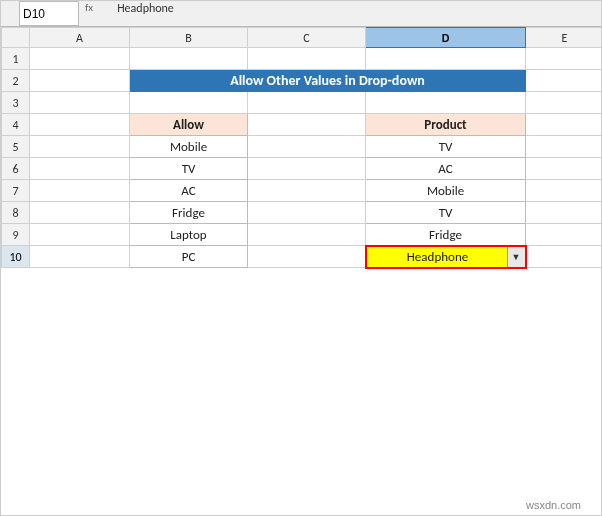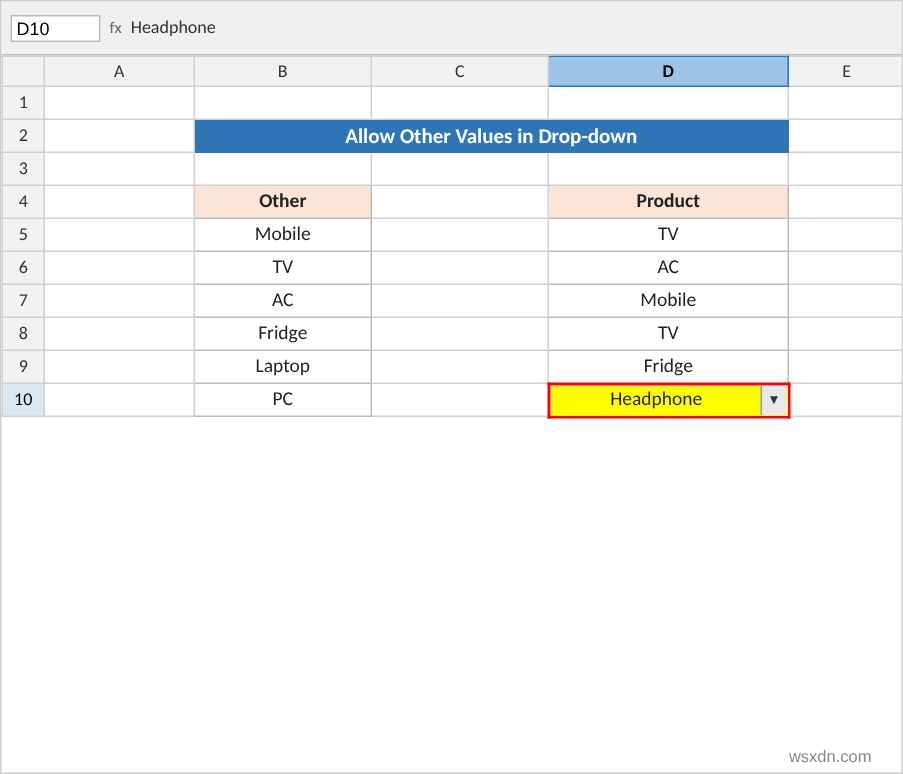--- a/index.html
+++ b/index.html
@@ -20,41 +20,40 @@
     .spreadsheet {
       width: 602px;
       height: 516px;
       display: flex;
       flex-direction: column;
       border: 1px solid #ccc;
     }
 
     
     .formula-bar {
-      height: 36px;
+      height: 26px;
       background: #f0f0f0;
       border-bottom: 1px solid #bbb;
       display: flex;
-      align-items: center;
-      padding: 0 6px;
+      padding: 0 18px;
       font-size: 12px;
       color: #333;
     }
 
     .name-box {
       width: 60px;
       border: 1px solid #bbb;
       padding: 1px 3px;
       font-size: 12px;
       background: #fff;
       margin-right: 6px;
     }
 
     .formula-icon {
-      margin-right: 6px;
+      margin-right: 24px;
       font-size: 11px;
       color: #666;
     }
 
     
     .grid-container {
       flex: 1;
       overflow: hidden;
       position: relative;
     }
@@ -253,21 +252,21 @@
           <td class="empty"></td>
           <td class="empty"></td>
           <td class="empty"></td>
           <td class="empty"></td>
           <td class="empty"></td>
         </tr>
 
         <tr>
           <td class="row-num">4</td>
           <td class="empty"></td>
-          <td class="list-header">Other</td>
+          <td class="list-header">Allow</td>
           <td class="empty"></td>
           <td class="product-header">Product</td>
           <td class="empty"></td>
         </tr>
 
         <tr>
           <td class="row-num">5</td>
           <td class="empty"></td>
           <td class="list-cell">Mobile</td>
           <td class="empty"></td>

